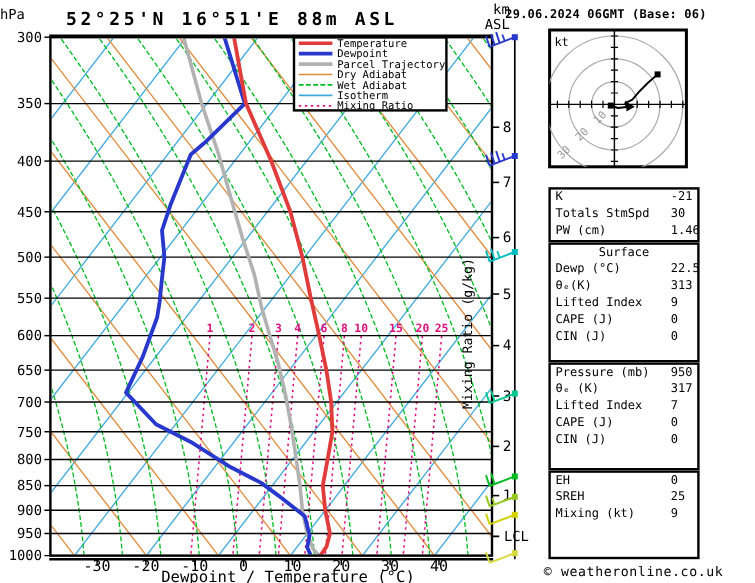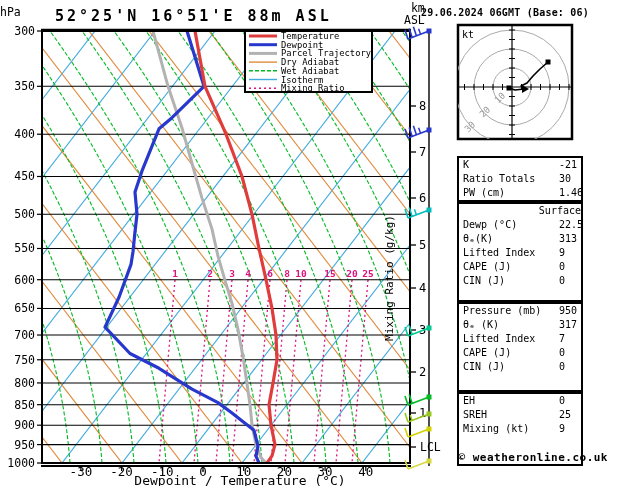--- a/index.html
+++ b/index.html
@@ -10,23 +10,23 @@
   .datetime{left:421px;top:7px;font-size:10px;letter-spacing:0.2px;}
   .unit{position:absolute;font-size:11.5px;}
   .hpa{left:0;top:5px;}
   .kmasl{left:404px;top:3px;line-height:11.5px;text-align:right;}
   svg{position:absolute;left:0;top:0;}
   #panel .pbox{position:absolute;left:457px;width:126px;border:2px solid #000;
       box-sizing:border-box;background:#fff;font-size:10px;}
   #panel .prow{position:relative;height:14px;line-height:14px;white-space:nowrap;}
   #panel .plabel{margin-left:4px;}
   #panel .pval{position:absolute;left:100px;top:0;}
-  #panel .phead{text-align:right;height:14px;line-height:14px;}
-  .copyright{position:absolute;left:448px;top:451px;width:160px;text-align:right;
-      font-weight:bold;font-size:11px;letter-spacing:0.5px;}
+  #panel .phead{text-align:center;height:14px;line-height:14px;}
+  .copyright{position:absolute;left:448px;top:470px;width:160px;text-align:center;
+      font-weight:normal;font-size:11px;letter-spacing:0.5px;}
 </style>
 </head>
 <body>
 
 <div class="stage">
   <svg id="chart" width="629" height="486">
       <defs>
         <clipPath id="plotclip">
           <rect x="43" y="32" width="366" height="430"></rect>
         </clipPath>
@@ -316,21 +316,21 @@
   <div class="hdr station">52°25'N 16°51'E 88m ASL</div>
   <div class="hdr datetime">29.06.2024 06GMT (Base: 06)</div>
   <div class="unit hpa">hPa</div>
   <div class="unit kmasl">
     <div>km</div>
     <div>ASL</div>
   </div>
   <div id="panel">
       <div class="pbox" style="top: 156px; height: 46px;">
         <div class="prow"><span class="plabel">K</span><span class="pval">-21</span></div>
-        <div class="prow"><span class="plabel">Ratio Totals</span><span class="pval">30</span></div>
+        <div class="prow"><span class="plabel">Totals StmSpd</span><span class="pval">30</span></div>
         <div class="prow"><span class="plabel">PW (cm)</span><span class="pval">1.46</span></div>
       </div>
       <div class="pbox" style="top: 202px; height: 100px;">
         <div class="phead">Surface</div>
         <div class="prow"><span class="plabel">Dewp (°C)</span><span class="pval">22.5</span></div>
         <div class="prow"><span class="plabel">θₑ(K)</span><span class="pval">313</span></div>
         <div class="prow"><span class="plabel">Lifted Index</span><span class="pval">9</span></div>
         <div class="prow"><span class="plabel">CAPE (J)</span><span class="pval">0</span></div>
         <div class="prow"><span class="plabel">CIN (J)</span><span class="pval">0</span></div>
       </div>

